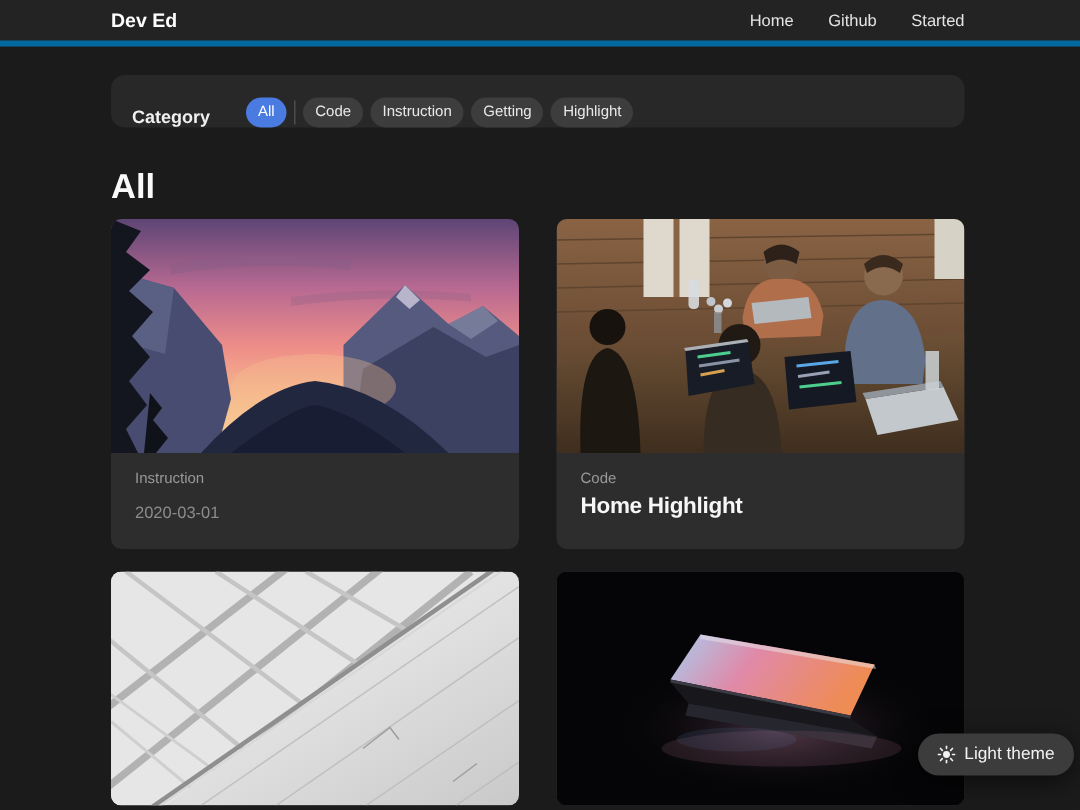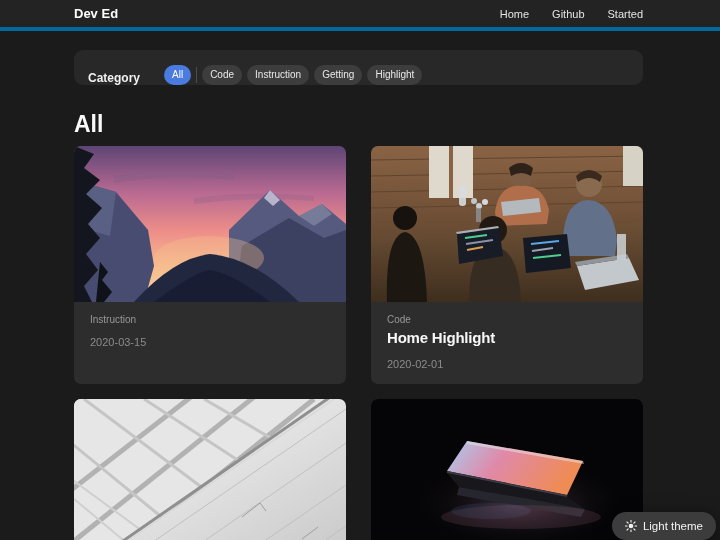--- a/index.html
+++ b/index.html
@@ -77,21 +77,21 @@
   .card-img { display: block; width: 272px; height: 156px; }
   .card-body { padding: 12px 16px 14px 16px; }
   .card-cat { color: #989898; font-size: 10px; line-height: 11px; margin-bottom: 3px; }
   .card-title { color: #f7f7f7; font-size: 15px; font-weight: 700; line-height: 19px; margin-bottom: 5px; letter-spacing: -0.2px; }
   .card-desc { color: #d6d6d6; font-size: 11.5px; line-height: 14px; }
   .card-date { color: #8b8b8b; font-size: 11px; line-height: 12px; margin-top: 11px; }
   
   .theme-btn {
     position: absolute;
     right: 4px;
-    bottom: 0;
+    bottom: 23px;
     height: 28px;
     display: flex;
     align-items: center;
     gap: 6px;
     padding: 0 13px;
     background: #3c3c3c;
     border: none;
     border-radius: 14px;
     color: #f2f2f2;
     font-size: 11.5px;
@@ -154,21 +154,21 @@
         <polygon points="0,34 42,46 74,84 80,120 70,156 0,156" fill="#474c70"></polygon>
         <polygon points="0,34 42,46 36,90 0,80" fill="#5a5f84"></polygon>
         <ellipse cx="135" cy="112" rx="55" ry="22" fill="#f7c090" opacity="0.35"></ellipse>
         <path d="M60,156 Q100,112 136,108 Q180,112 225,156 Z" fill="#222740"></path>
         <path d="M80,156 Q120,126 136,124 Q160,128 196,156 Z" fill="#191d33"></path>
         <polygon points="0,0 20,8 10,22 26,34 12,48 28,62 14,78 26,92 12,108 24,124 10,140 18,156 0,156" fill="#14161f"></polygon>
         <polygon points="26,116 34,126 28,134 38,146 30,156 22,156" fill="#101219"></polygon>
       </svg>
       <div class="card-body">
         <div class="card-cat">Instruction</div>
-        <div class="card-date">2020-03-15</div>
+        <div class="card-date">2020-03-01</div>
       </div>
     </article>
 
     <article class="card">
       <svg class="card-img" viewBox="0 0 272 156" preserveAspectRatio="none">
         <defs>
           <linearGradient id="wood2" x1="0" y1="0" x2="0" y2="1">
             <stop offset="0" stop-color="#8a6344"></stop>
             <stop offset="1" stop-color="#4e3826"></stop>
           </linearGradient>
@@ -217,21 +217,20 @@
           <line x1="161" y1="105" x2="182" y2="102" stroke="#99a2b4"></line>
           <line x1="162" y1="112" x2="190" y2="109" stroke="#4ccf8e"></line>
         </g>
         <polygon points="206,120 258,112 268,134 214,144" fill="#c3c8cd"></polygon>
         <polygon points="204,116 256,108 258,112 206,120" fill="#8f959b"></polygon>
         <rect x="246" y="88" width="9" height="26" fill="#ccd2d6" opacity="0.85"></rect>
       </svg>
       <div class="card-body">
         <div class="card-cat">Code</div>
         <div class="card-title">Home Highlight</div>
-        <div class="card-date">2020-02-01</div>
       </div>
     </article>
 
     <article class="card">
       <svg class="card-img" viewBox="0 0 272 156" preserveAspectRatio="none">
         <defs>
           <linearGradient id="arch3" x1="0" y1="0" x2="1" y2="1">
             <stop offset="0" stop-color="#ededed"></stop>
             <stop offset="0.5" stop-color="#e2e2e2"></stop>
             <stop offset="1" stop-color="#c9c9c9"></stop>

